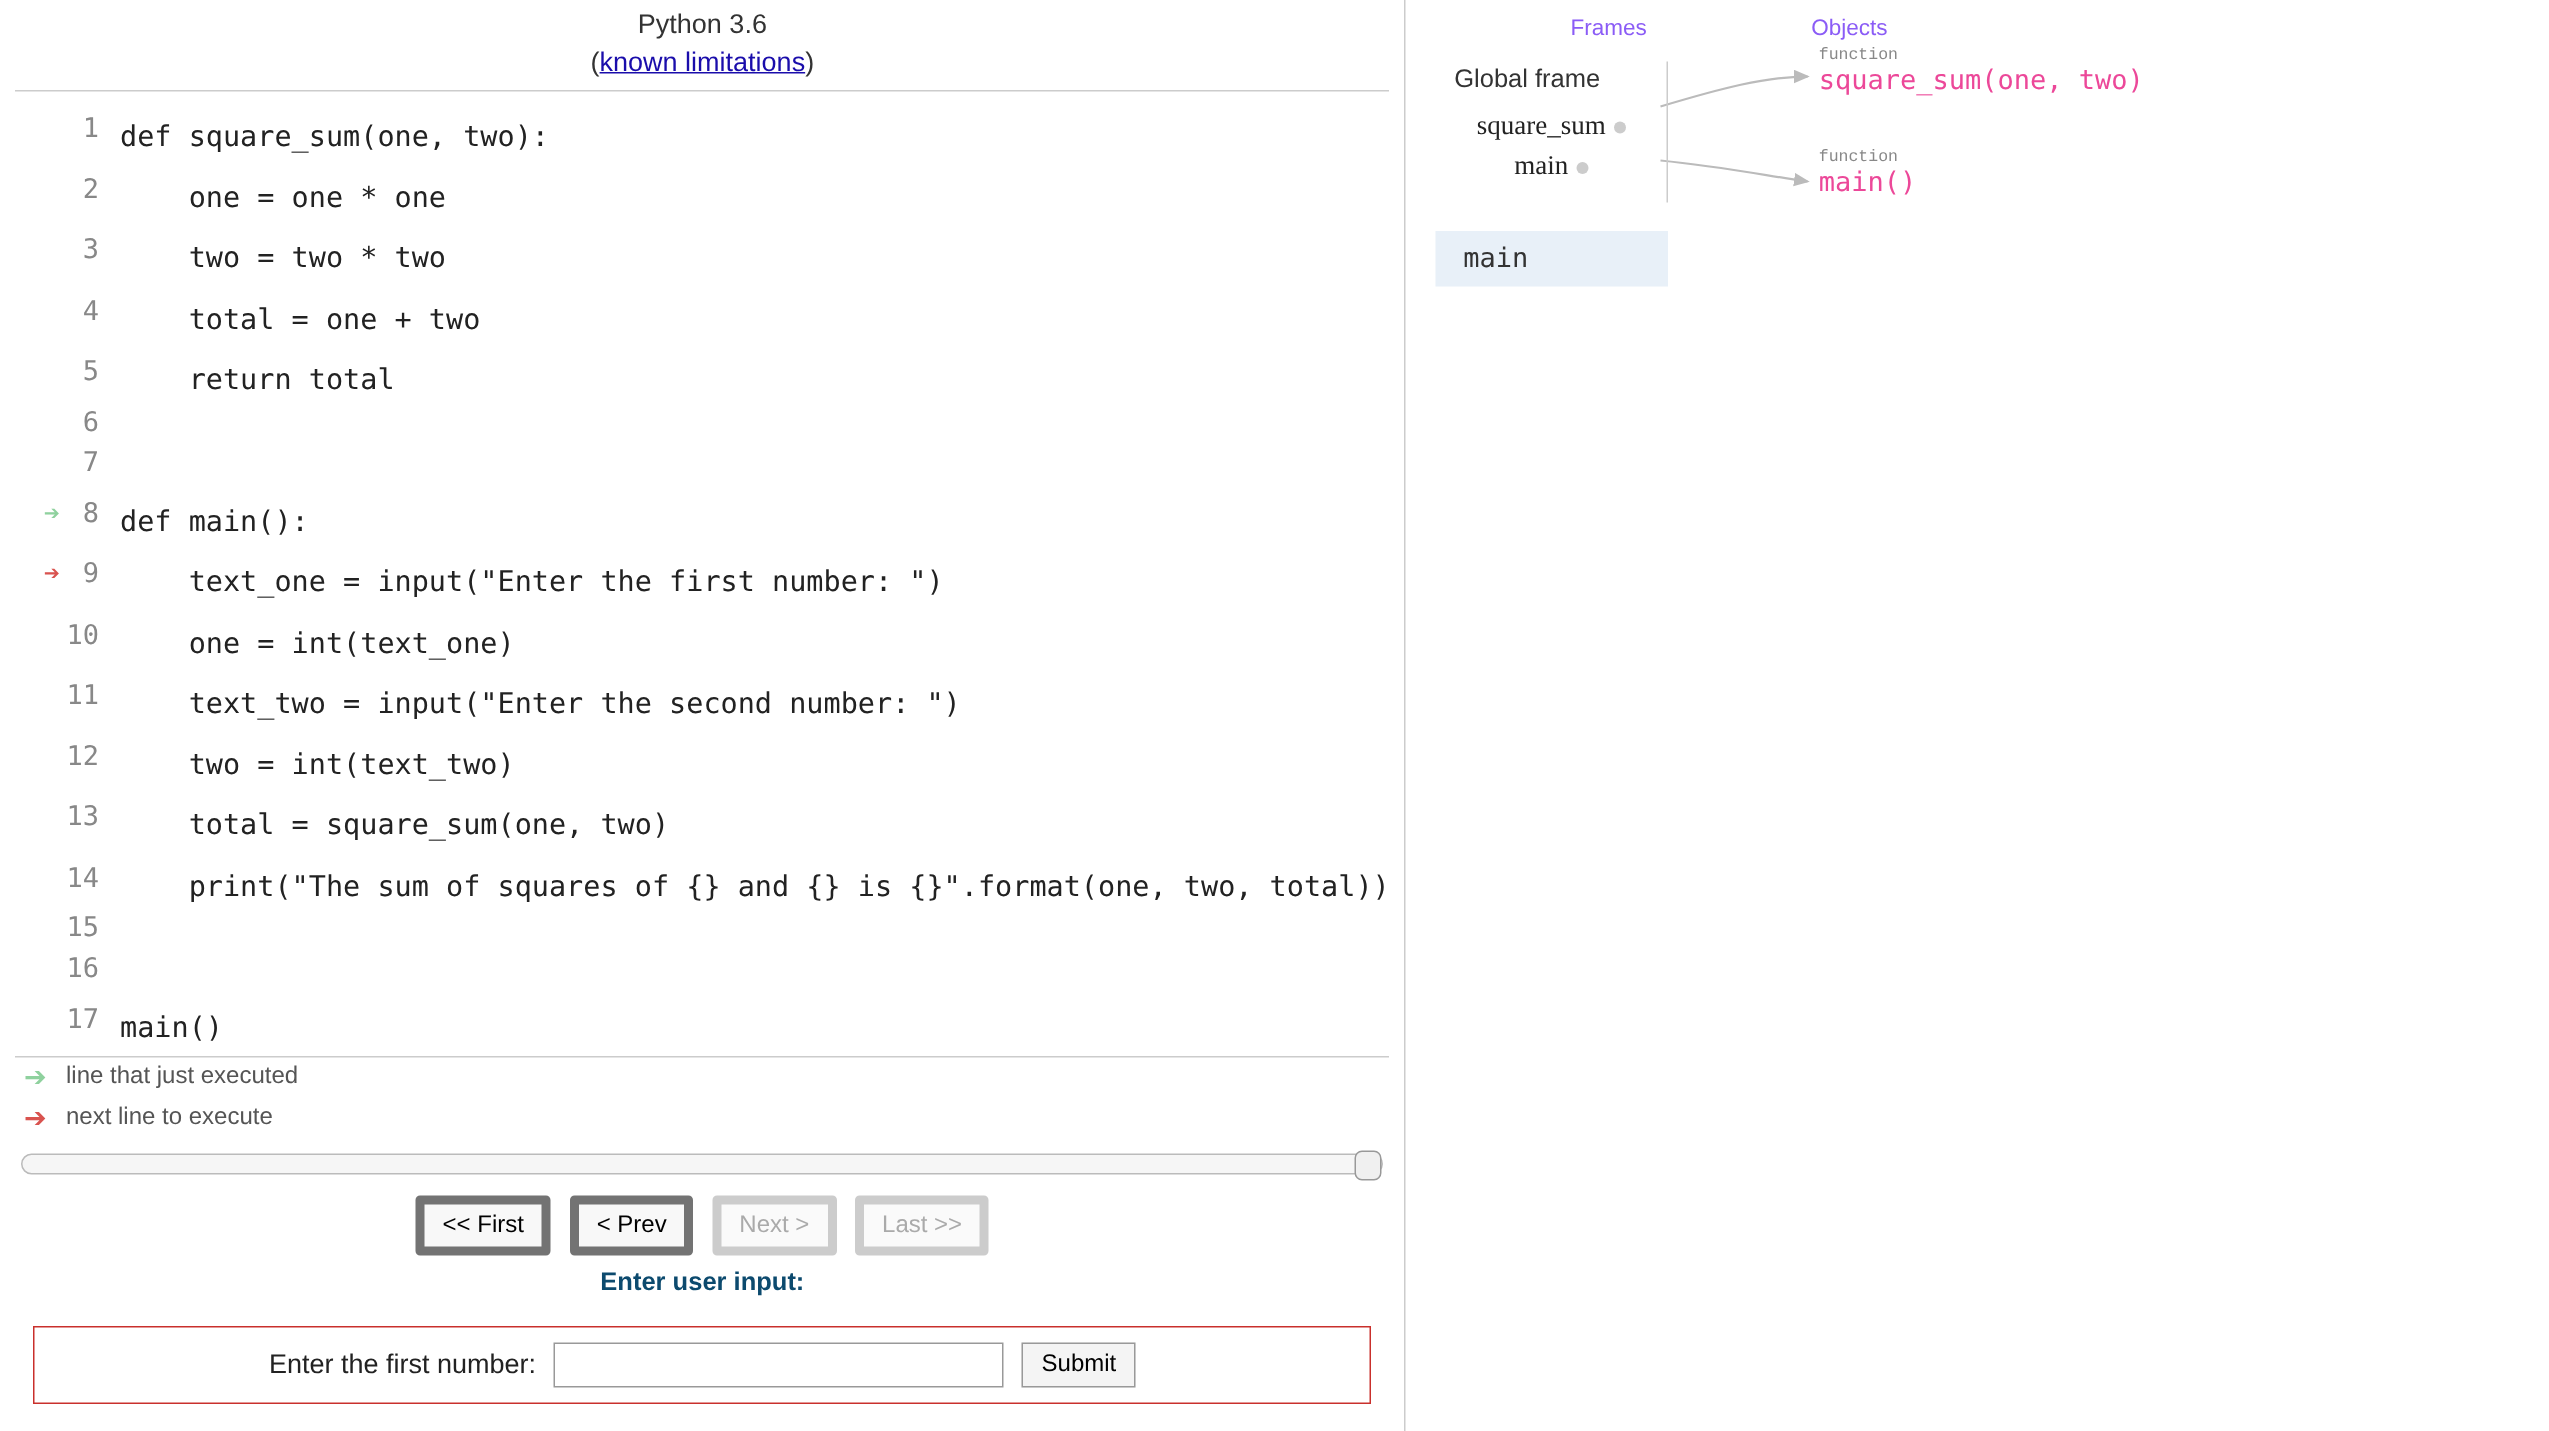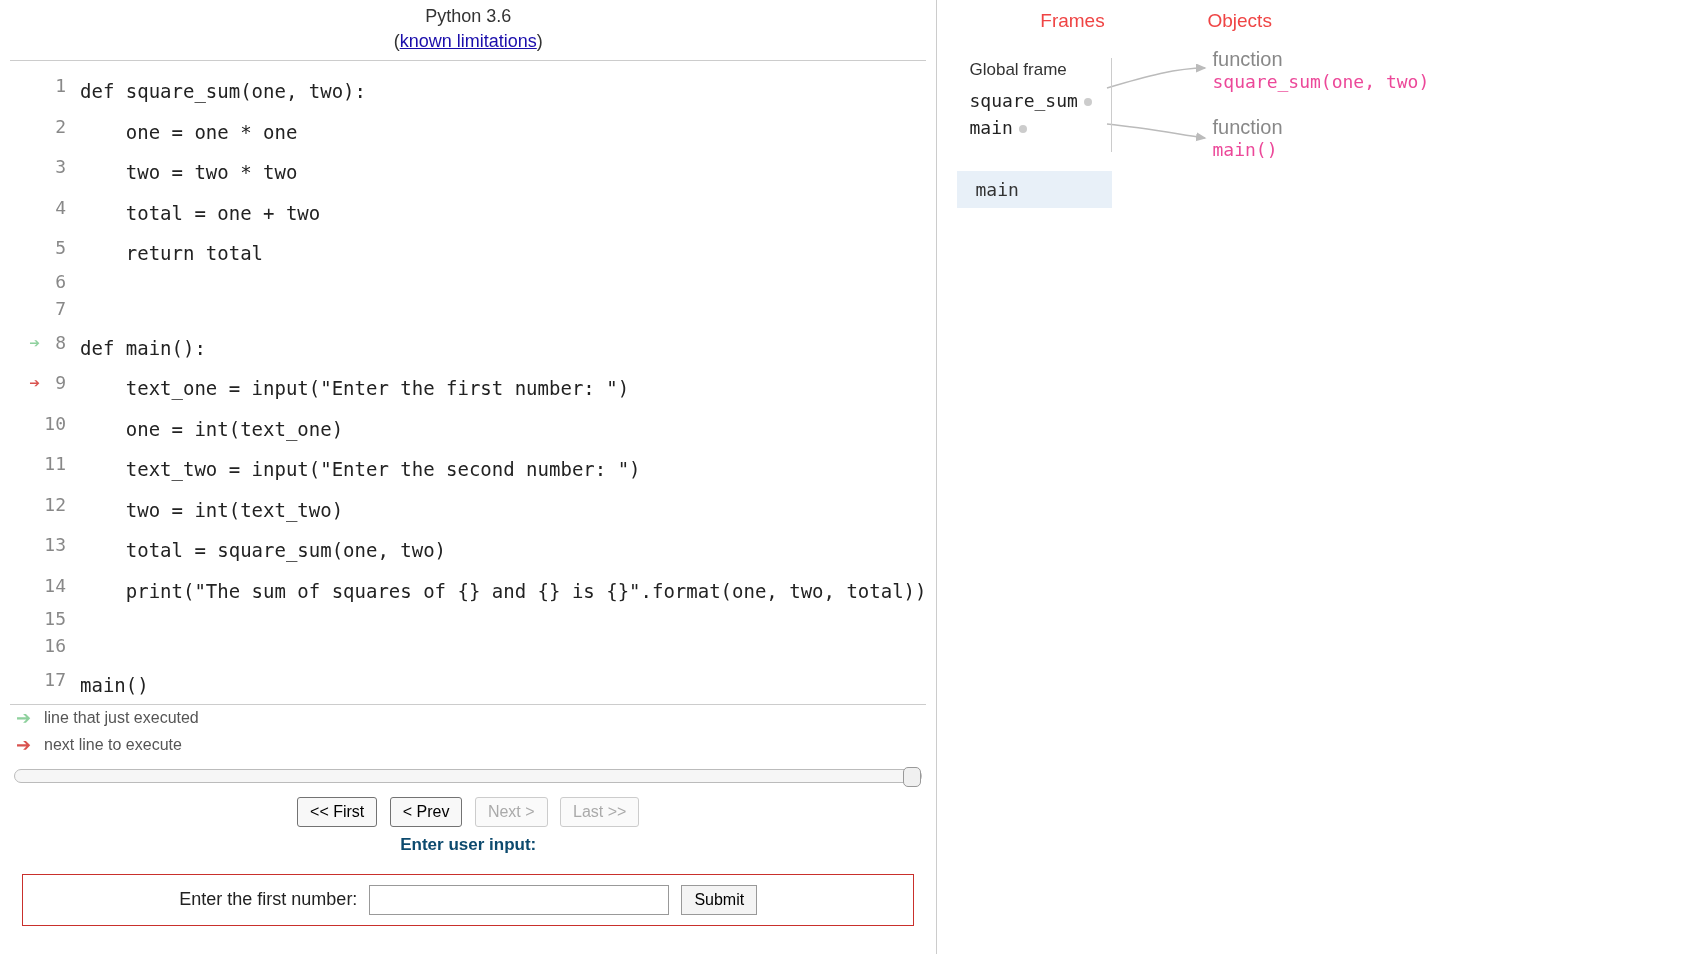--- a/index.html
+++ b/index.html
@@ -90,21 +90,21 @@
     background: #f0f0f0;
   }
   .nav-buttons {
     text-align: center;
     margin: 12px 0 8px 0;
   }
   .nav-buttons button {
     font-size: 16px;
     padding: 5px 12px;
     margin: 0 4px;
-    border: 1px solid #737373;
+    border: 6px solid #737373;
     background: #f8f8f8;
     border-radius: 3px;
     cursor: pointer;
   }
   .nav-buttons button:disabled {
     color: #aaa;
     background: #fafafa;
     border-color: #ccc;
     cursor: default;
   }
@@ -136,23 +136,23 @@
     font-size: 16px;
     padding: 5px 12px;
     border: 1px solid #999;
     background: #f4f4f4;
     border-radius: 0;
     cursor: pointer;
   }
   
   .frames-header {
     display: flex;
-    font-size: 19px;
-    color: #ef4444;
-    margin-bottom: 14px;
+    font-size: 15px;
+    color: #8b5cf6;
+    margin-bottom: 2px;
   }
   .frames-header .col-frames { width: 230px; text-align: center; }
   .frames-header .col-objects { flex: 1; text-align: left; padding-left: 20px; }
   .viz-area {
     position: relative;
     font-family: Consolas, Menlo, monospace;
     font-size: 18px;
   }
   .global-frame {
     position: absolute;
@@ -162,40 +162,41 @@
     border-right: 1px solid #ccc;
     padding: 2px 8px 8px 2px;
   }
   .global-frame .title {
     font-family: Arial, Helvetica, sans-serif;
     font-size: 17px;
     color: #333;
     margin-bottom: 10px;
   }
   .frame-var {
-    text-align: left;
+    text-align: center;
     margin: 6px 0;
     position: relative;
     padding-right: 4px;
+    font-family: Liberation Serif, serif;
   }
   .frame-var .dot {
     display: inline-block;
     width: 8px; height: 8px;
     background: #ccc;
     border-radius: 50%;
     margin-left: 6px;
     vertical-align: middle;
   }
   .object {
     position: absolute;
     font-family: Consolas, Menlo, monospace;
   }
   .object .type-label {
-    font-family: Liberation Sans, sans-serif;
-    font-size: 20px;
+    font-family: Liberation Mono, monospace;
+    font-size: 11px;
     color: #888;
   }
   .object .val { font-size: 18px; color: #ec4899; }
   .call-frame {
     position: absolute;
     left: 0;
     top: 125px;
     background: #e8f0f8;
     padding: 8px 18px;
     width: 155px;

